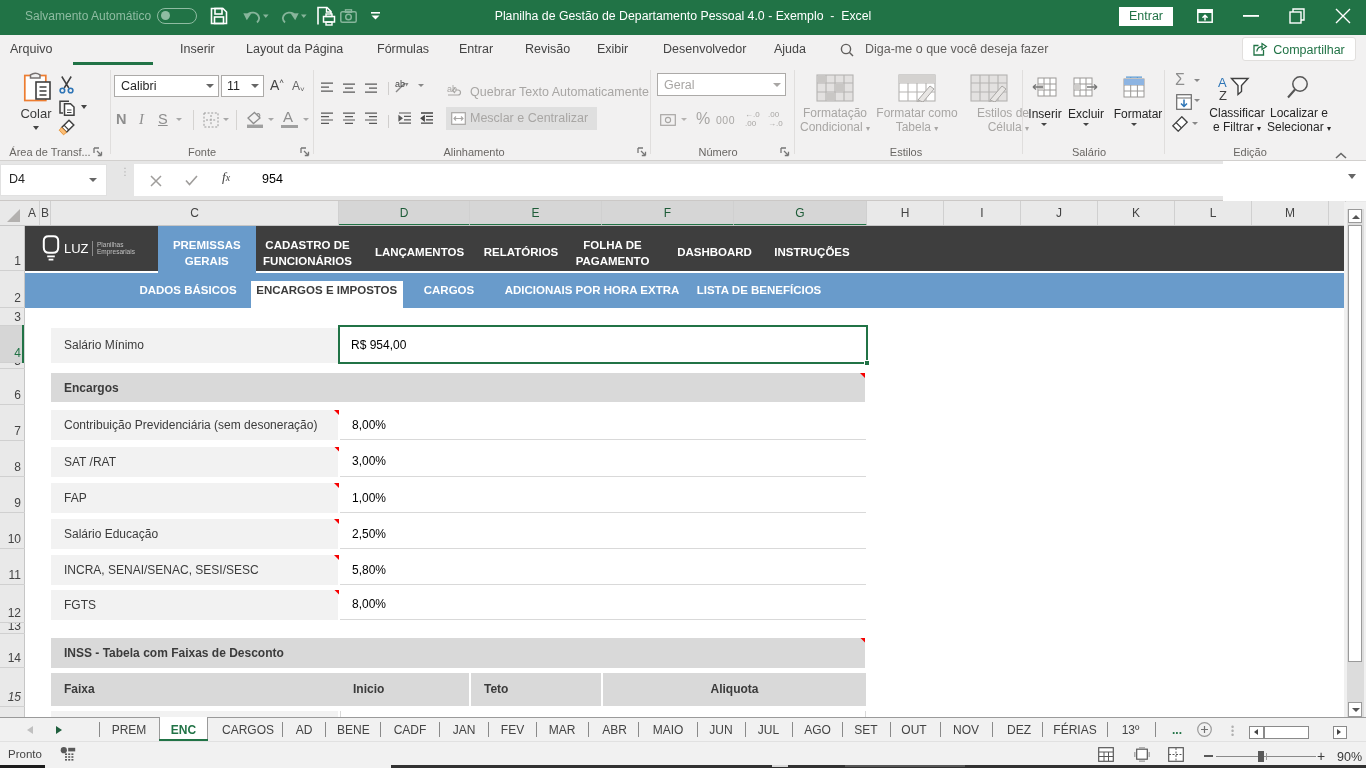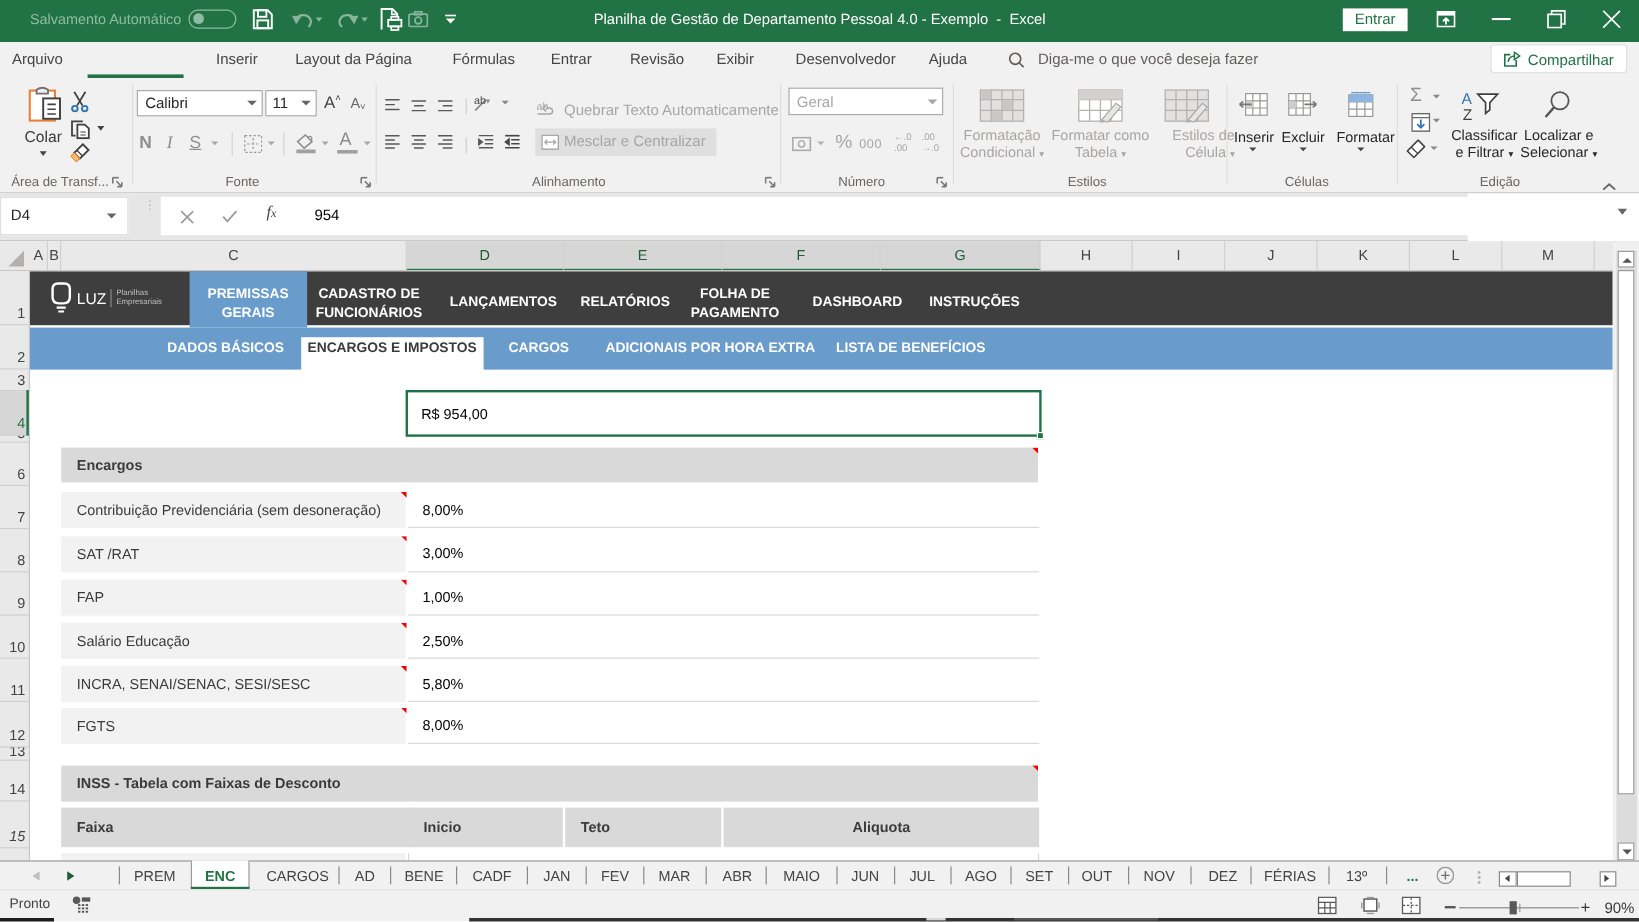--- a/index.html
+++ b/index.html
@@ -365,21 +365,21 @@
   <svg class="abs" style="left:1123px;top:10px" width="22" height="22" viewBox="0 0 22 22">
     <g stroke="#9a9896" stroke-width="1" fill="#fff">
         <rect x="1" y="3" width="20" height="18"></rect>
         <path d="M1 9 H21 M1 15 H21 M7.7 3 V21 M14.4 3 V21"></path>
       </g>
     <rect x="1" y="3" width="20" height="6" fill="#8db4e2"></rect>
     <path d="M7.7 0.5 V2 M14.4 0.5 V2 M3 1.2 H19" stroke="#5b9bd5" stroke-width="1.2" fill="none"></path>
   </svg>
   <div class="abs" style="left:1108px;top:41px;width:60px;text-align:center;font-size:12px">Formatar</div>
   <div class="abs" style="left:1131px;top:57px;width:0;height:0;border-left:3px solid transparent;border-right:3px solid transparent;border-top:3.5px solid #444"></div>
-  <div class="glabel" style="left:1029px">Células</div>
+  <div class="glabel" style="left:1029px">Salário</div>
   <div class="gsep" style="left:1164px"></div>
 
   <div class="abs" style="left:1175px;top:5px;font-size:16px;color:#8e8e8e">Σ</div>
   <div class="abs" style="left:1194px;top:13px;width:0;height:0;border-left:3px solid transparent;border-right:3px solid transparent;border-top:3.5px solid #888"></div>
   <svg class="abs" style="left:1176px;top:28px" width="16" height="16" viewBox="0 0 16 16">
     <rect x="0.7" y="0.7" width="14.6" height="14.6" fill="#fff" stroke="#6a6a6a" stroke-width="1.2"></rect>
     <path d="M1 4 H15" stroke="#6a6a6a" stroke-width="1"></path>
     <path d="M8 5.5 V12 M5 9.5 L8 12.5 L11 9.5" stroke="#2e75b6" stroke-width="1.5" fill="none"></path>
   </svg>
   <div class="abs" style="left:1194px;top:33px;width:0;height:0;border-left:3px solid transparent;border-right:3px solid transparent;border-top:3.5px solid #888"></div>
@@ -492,20 +492,21 @@
   <div class="abs tmenu" style="left:638px;width:103px;top:18px">DASHBOARD</div>
   <div class="abs tmenu" style="left:741px;width:92px;top:18px">INSTRUÇÕES</div>
 
   <div class="abs bmenu" style="left:103px;width:120px;top:58px">DADOS BÁSICOS</div>
   <div class="abs" style="left:225.5px;top:54.5px;width:152.5px;height:32px;background:#fff"></div>
   <div class="abs bmenu" style="left:225.5px;width:152.5px;top:58px;color:#3b3b3b">ENCARGOS E IMPOSTOS</div>
   <div class="abs bmenu" style="left:384px;width:80px;top:58px">CARGOS</div>
   <div class="abs bmenu" style="left:477px;width:180px;top:58px">ADICIONAIS POR HORA EXTRA</div>
   <div class="abs bmenu" style="left:654px;width:160px;top:58px">LISTA DE BENEFÍCIOS</div>
 
+  <div class="cell glab" style="left:26px;top:101.5px;width:286.5px;height:35px">Salário Mínimo</div>
   <div class="abs" style="left:313px;top:99px;width:530px;height:39px;border:2px solid #217346;background:#fff"></div>
   <div class="cell" style="left:326px;top:101px;height:35px;color:#000">R$ 954,00</div>
   <div class="abs" style="left:838.5px;top:133.5px;width:6px;height:6px;background:#217346;border:1px solid #fff"></div>
 
   <div class="cell ghead" style="left:26px;top:147px;width:813.5px;height:29px">Encargos</div>
   <div class="redtri" style="left:835px;top:147px"></div>
 
   <div class="cell glab" style="left:26px;top:184px;width:286.5px;height:30px">Contribuição Previdenciária (sem desoneração)</div>
   <div class="cell gval" style="left:315px;top:184px;width:526px;height:30px">8,00%</div>
   <div class="redtri" style="left:309px;top:184px"></div>

